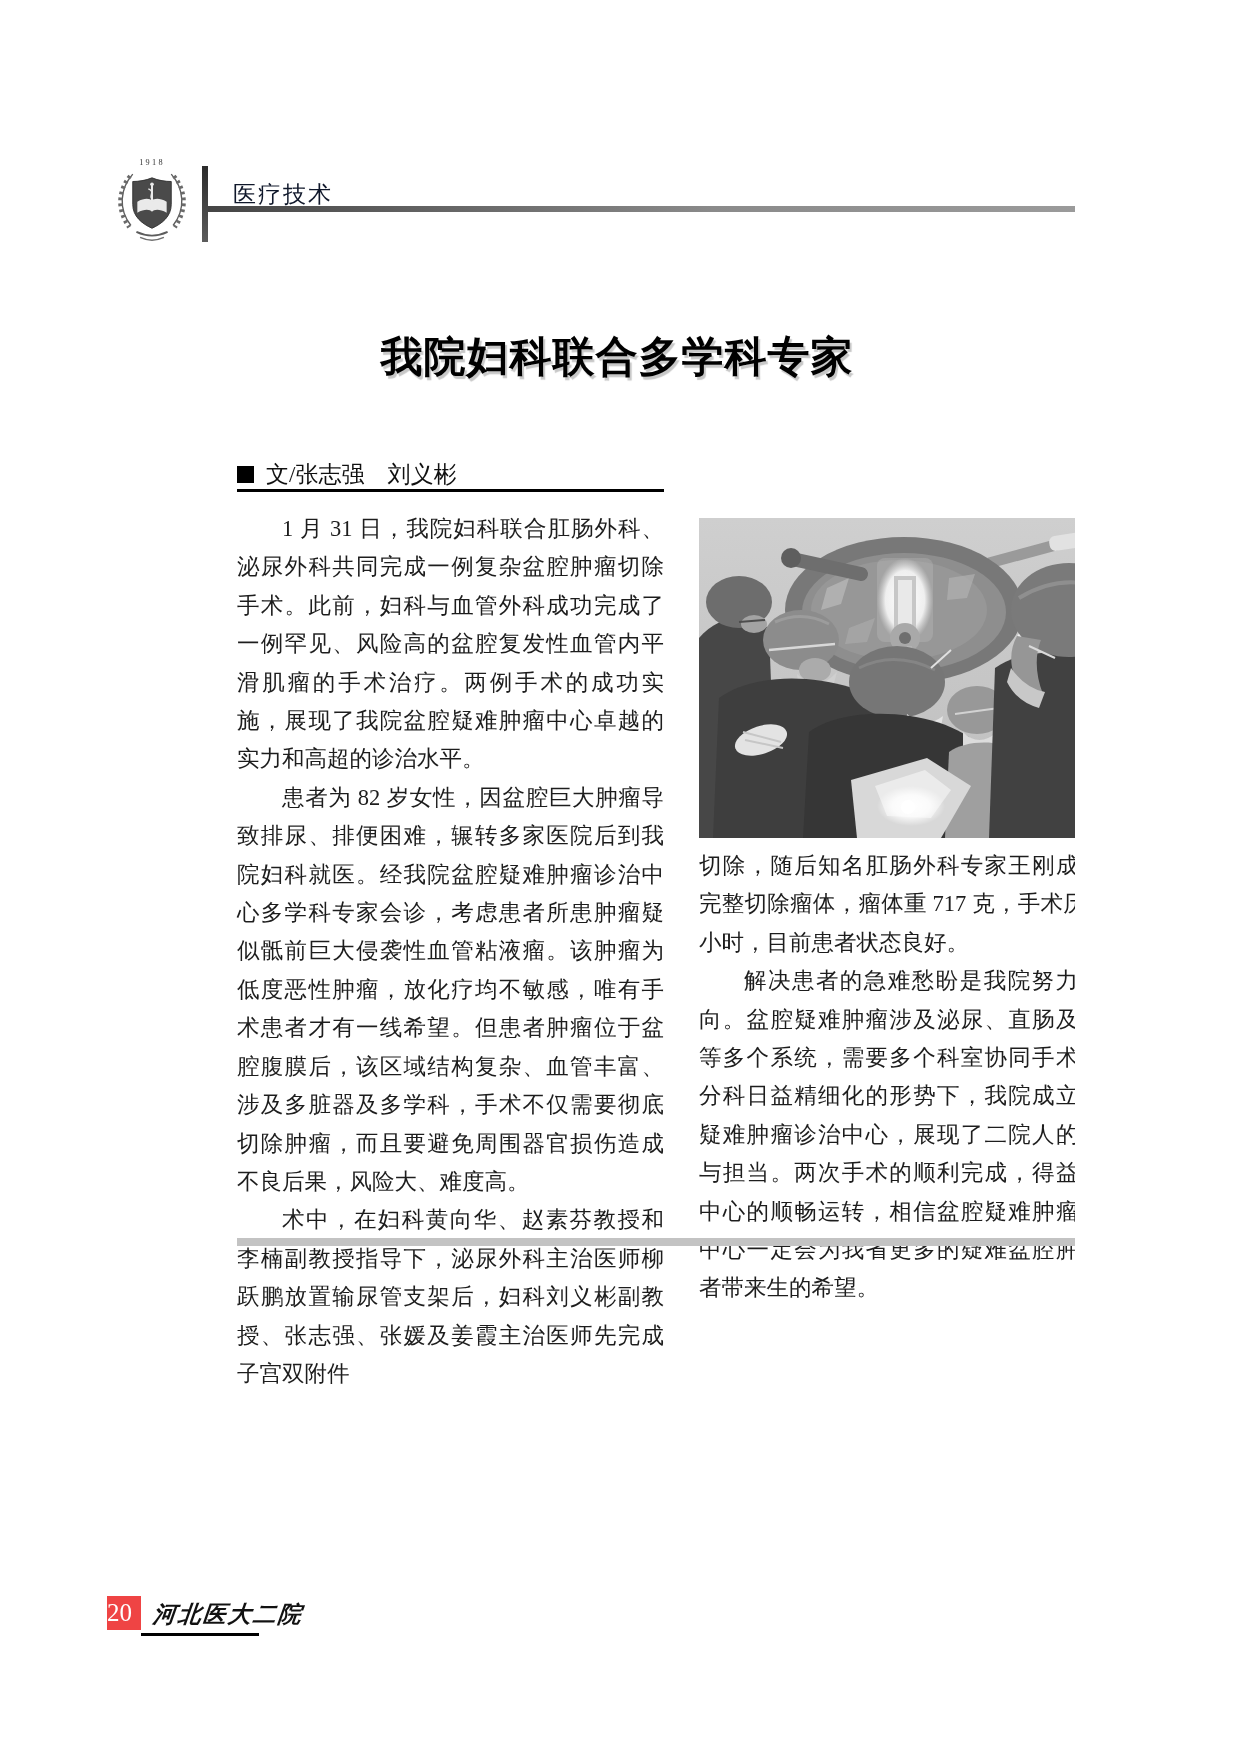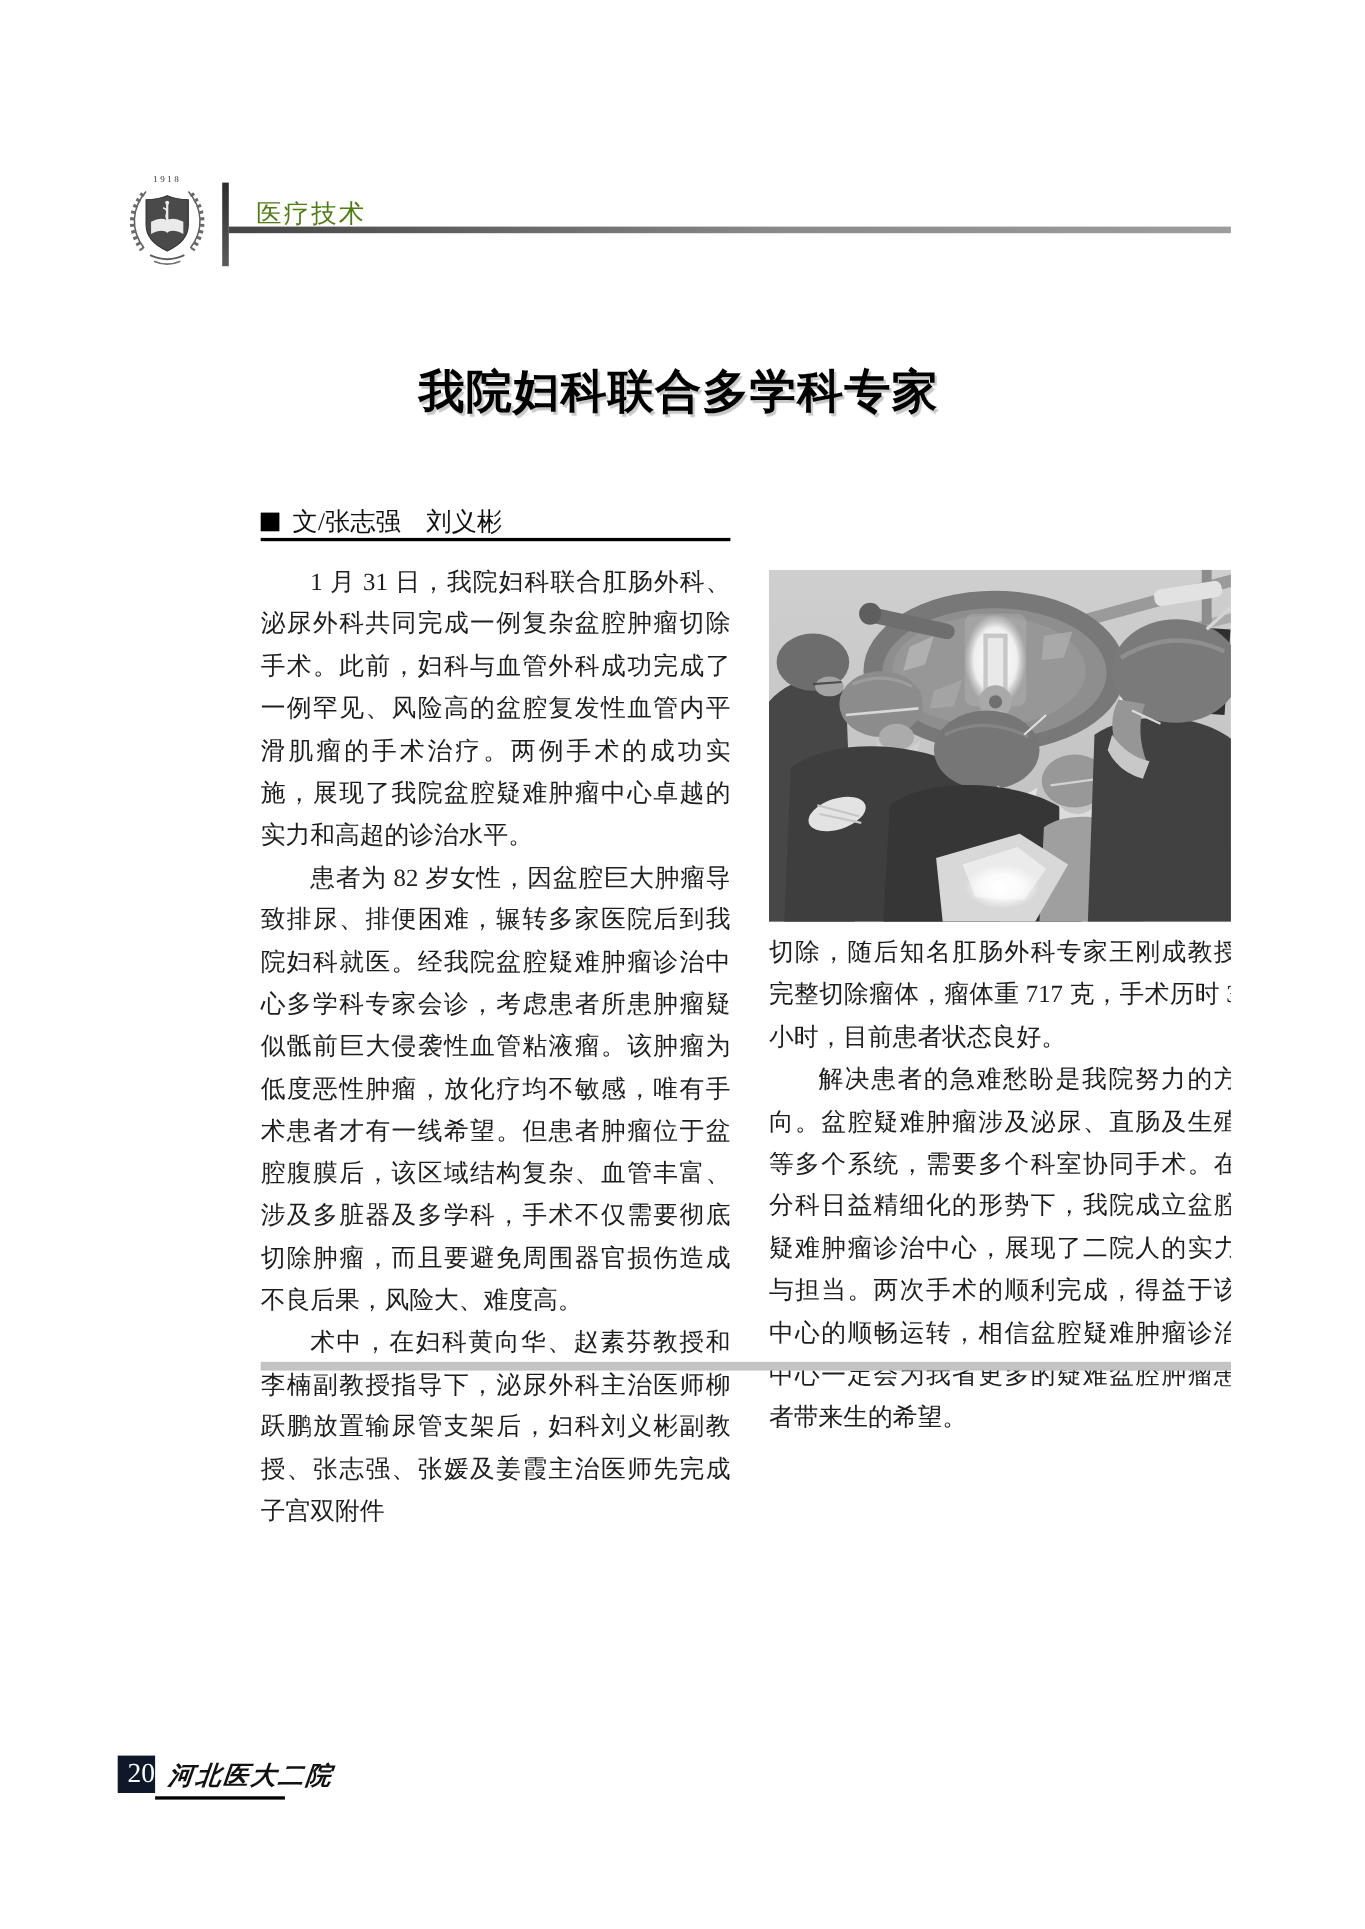--- a/index.html
+++ b/index.html
@@ -1,25 +1,25 @@
 <!DOCTYPE html>
 <html lang="zh"><head>
 <meta charset="utf-8">
 <style>
   html,body{margin:0;padding:0;background:#ffffff;}
   #page{
     position:relative;width:1075px;height:1754px;background:#ffffff;
-    overflow:hidden;font-family:"Liberation Serif","DejaVu Serif",serif;color:#1d1d1d;padding-left:44px;
+    overflow:hidden;font-family:"Liberation Serif","DejaVu Serif",serif;color:#1d1d1d;
   }
   
   .emblem{position:absolute;left:110px;top:154px;width:84px;height:88px;}
   .vbar{position:absolute;left:202px;top:166px;width:6px;height:76px;
         background:linear-gradient(#2c2c2c,#5c5c5c);}
   .section-label{position:absolute;left:233px;top:179px;font-size:23px;letter-spacing:2px;
-        color:#4d7c0f;font-family:Liberation Serif, serif;}
+        color:#0f172a;font-family:Liberation Serif, serif;}
   .hline{position:absolute;left:208px;top:206px;width:918px;height:6px;
         background:linear-gradient(to right,#454545,#8a8a8a 55%,#9d9d9d);}
   
   .title{position:absolute;left:237px;top:332px;width:760px;font-weight:bold;color:#000;
         font-size:42px;line-height:51px;letter-spacing:1px;
         text-shadow:2px 3px 1px rgba(0,0,0,0.22);text-align:center;}
   .byline{position:absolute;left:237px;top:459px;font-size:23px;color:#101010;
         display:flex;align-items:center;}
   .byline .marker{display:inline-block;width:17px;height:17px;background:#000;
         margin-right:12px;}
@@ -28,22 +28,22 @@
   .col{position:absolute;top:510px;width:427px;}
   .col-left{left:237px;}
   .col-right{left:699px;}
   .col p{margin:0;font-size:22.5px;line-height:38.4px;text-align:justify;
         text-indent:2em;color:#1d1d1d;}
   .col p.cont{text-indent:0;}
   figure.photo{margin:8px 0 9px 0;padding:0;width:427px;height:320px;}
   figure.photo svg{display:block;width:427px;height:320px;}
   
   .divider{position:absolute;left:237px;top:1238px;width:889px;height:8px;background:#c3c3c3;}
-  .footer-num{position:absolute;left:107px;top:1596px;width:34px;height:34px;background:#0f172a;
-        color:#fff;font-size:25px;text-align:right;line-height:34px;}
+  .footer-num{position:absolute;left:107px;top:1596px;width:34px;height:34px;background:#ef4444;
+        color:#fff;font-size:25px;text-align:left;line-height:34px;}
   .footer-brand{position:absolute;left:153px;top:1599px;font-size:23px;font-weight:bold;
         font-style:italic;letter-spacing:2px;color:#111;transform:skewX(-6deg);}
   .footer-rule{position:absolute;left:141px;top:1633px;width:118px;height:2.5px;background:#000;}
 </style>
 </head>
 <body>
 
 <div id="page">
 
   <svg class="emblem" viewBox="0 0 90 96">

